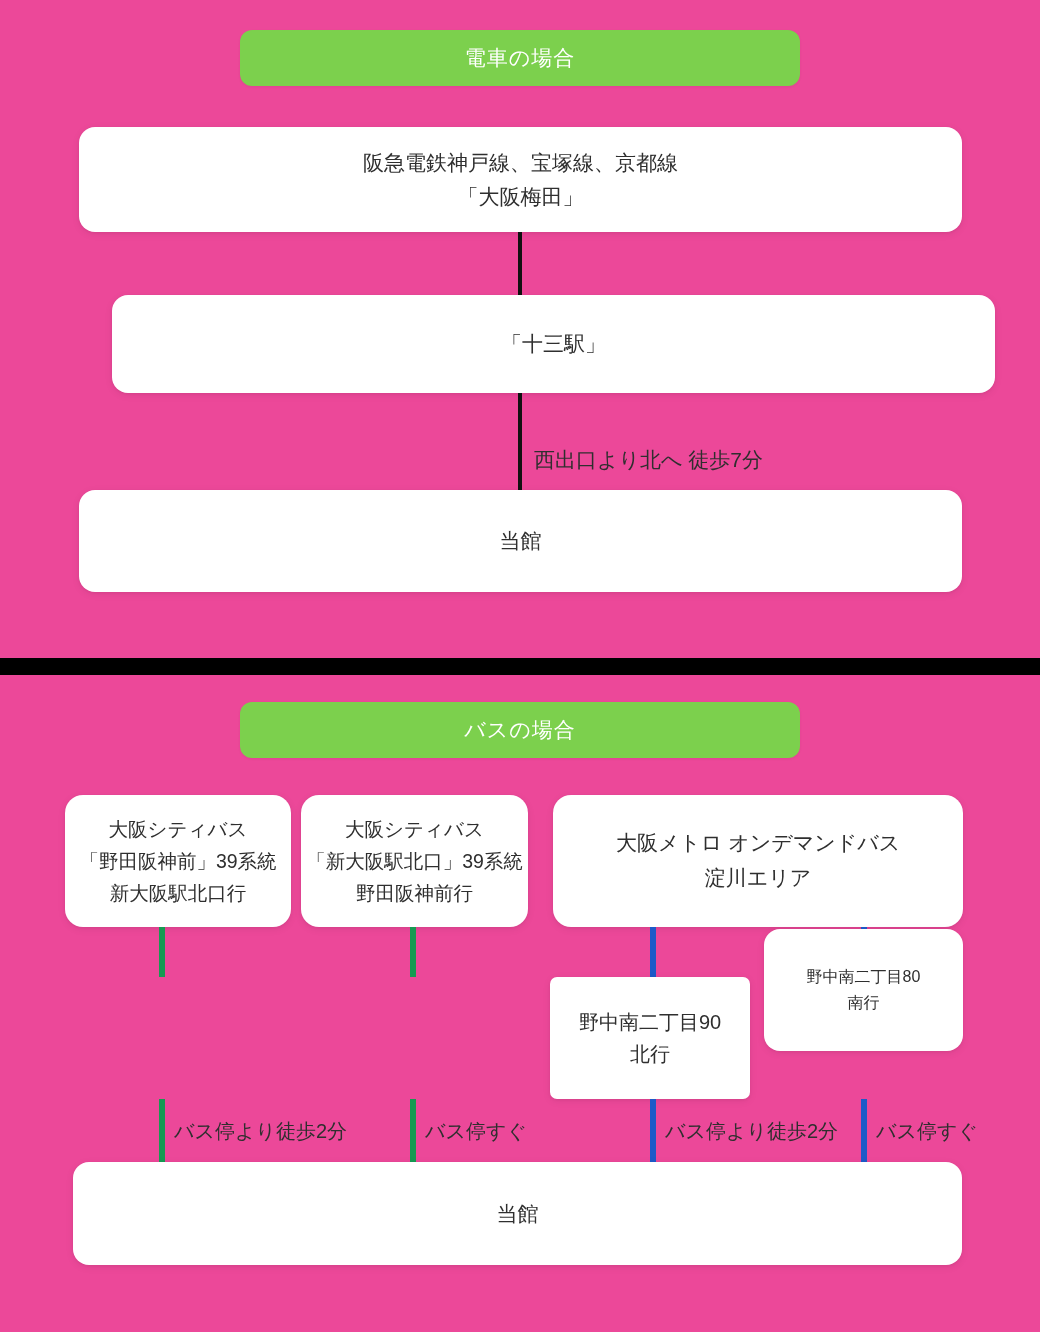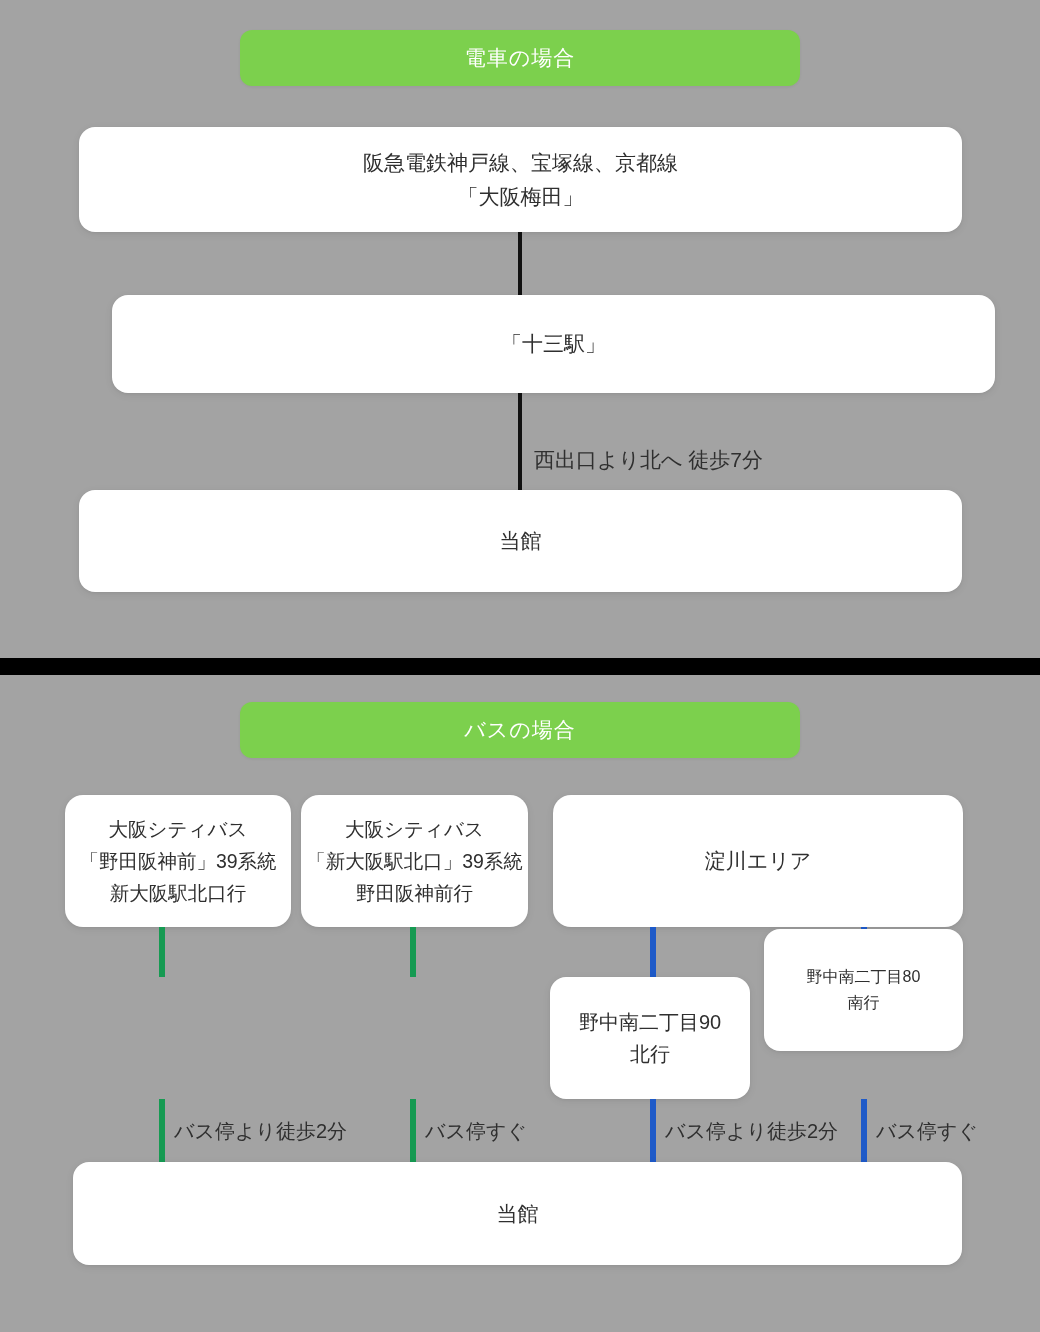--- a/index.html
+++ b/index.html
@@ -8,21 +8,21 @@
     --line-blue:#1e5ac8;
     --line-black:#111111;
     --divider:#000000;
   }
   *{margin:0;padding:0;box-sizing:border-box;}
   html,body{background:#e9e9ea;}
   body{font-family:"Liberation Sans","DejaVu Sans",sans-serif;color:#2f2f2f;}
   .page{
     position:relative;
     width:1040px;height:1332px;
-    background:#a3a3a3;
+    background:#ec4899;
     overflow:hidden;
     margin:0 auto;
   }
   .section-header{
     position:absolute;left:240px;width:560px;height:56px;
     background:var(--accent);
     border-radius:12px;
     display:flex;align-items:center;justify-content:center;
     color:#ffffff;font-size:21px;letter-spacing:1px;
     box-shadow:0 1px 3px rgba(0,0,0,0.06);
@@ -56,21 +56,21 @@
   .b-box-a{left:65px;top:795px;width:226px;height:132px;}
   .b-box-b{left:301px;top:795px;width:227px;height:132px;}
   .b-box-c{left:553px;top:795px;width:410px;height:132px;font-size:21px;}
   .g1{left:159px;background:var(--line-green);}
   .g2{left:410px;background:var(--line-green);}
   .b1{left:650px;background:var(--line-blue);}
   .b2{left:861px;background:var(--line-blue);}
   .seg1{top:927px;width:6px;height:50px;}
   .seg2{top:1099px;width:6px;height:63px;}
   .b-box-d{left:74px;top:977px;width:453px;height:122px;}
-  .b-box-e{left:550px;top:977px;width:200px;height:122px;font-size:20px;}
+  .b-box-e{left:550px;top:977px;width:200px;height:122px;font-size:20px;border-radius:7px;}
   .b-box-f{left:764px;top:929px;width:199px;height:122px;font-size:16px;}
   .walk1{left:174px;top:1118px;font-size:20px;}
   .walk2{left:425px;top:1118px;font-size:20px;}
   .walk3{left:665px;top:1118px;font-size:20px;}
   .walk4{left:876px;top:1118px;font-size:20px;}
   .b-dest{left:73px;top:1162px;width:889px;height:103px;}
 </style>
 </head>
 <body>
 
@@ -110,20 +110,21 @@
     <span class="ln">新大阪駅北口行</span>
   </div>
 
   <div class="card b-route b-box-b">
     <span class="ln">大阪シティバス</span>
     <span class="ln">「新大阪駅北口」39系統</span>
     <span class="ln">野田阪神前行</span>
   </div>
 
   <div class="card b-route b-box-c">
+    <span class="ln">大阪メトロ オンデマンドバス</span>
     <span class="ln">淀川エリア</span>
   </div>
 
   <div class="vline seg1 g1"></div>
   <div class="vline seg1 g2"></div>
   <div class="vline seg1 b1"></div>
   <div class="vline seg1 b2"></div>
 
 
   <div class="card b-box-e">

